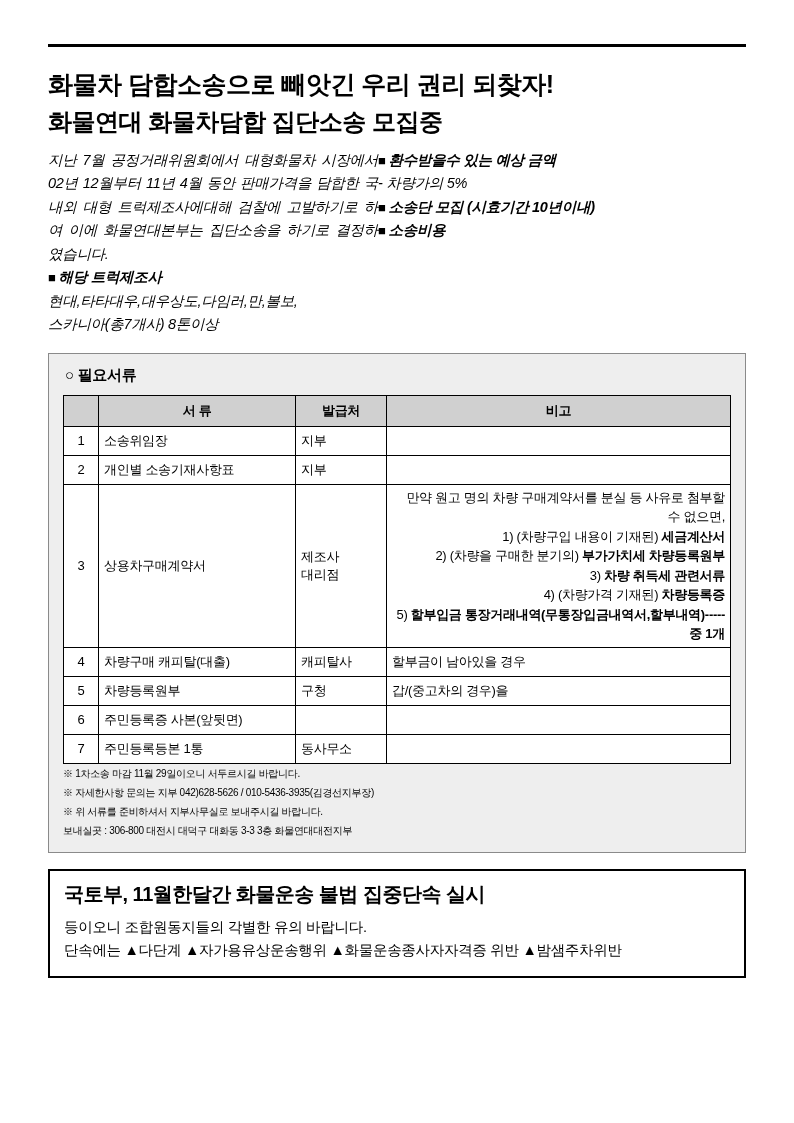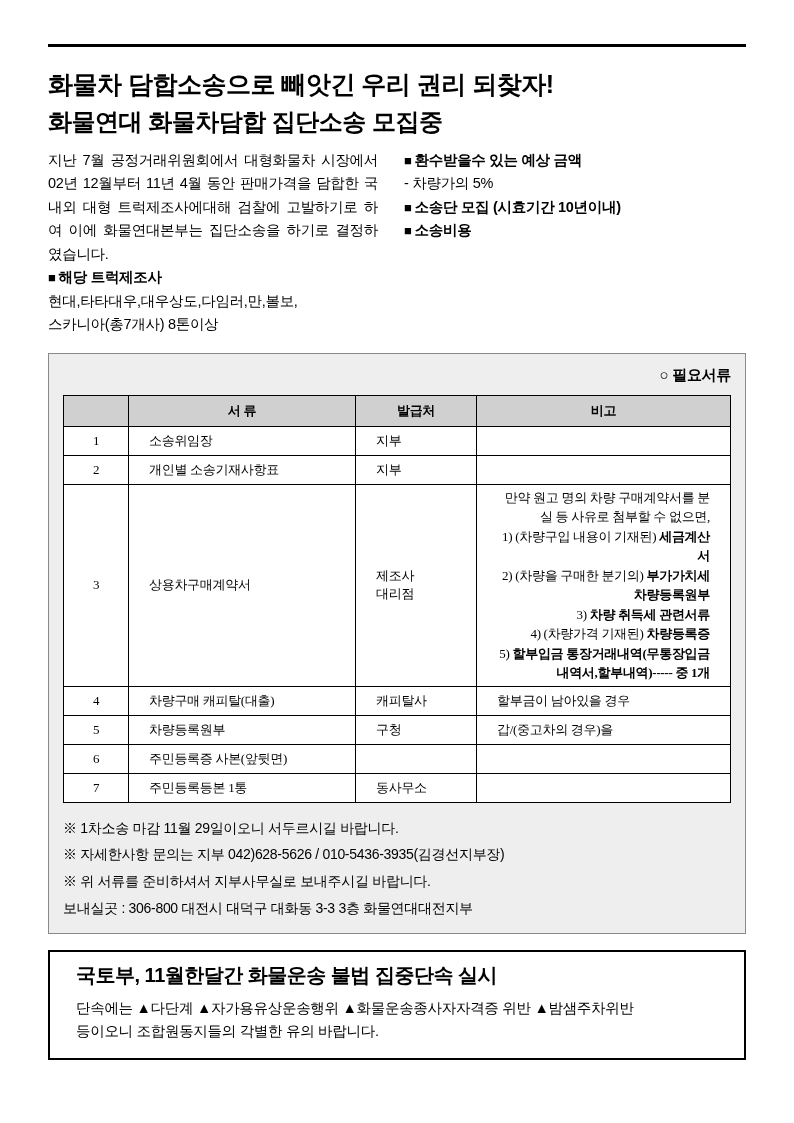--- a/index.html
+++ b/index.html
@@ -35,21 +35,21 @@
   .subhead {
     font-size: 24px;
     font-weight: bold;
     letter-spacing: -0.5px;
     margin-top: 10px;
     line-height: 1.1;
   }
   .two-col {
     display: flex;
     margin-top: 14px;
-    gap: 26px;
+    font-style: italic;
   }
   .col {
     width: 330px;
     font-size: 14.5px;
     line-height: 1.62;
     text-align: justify;
     letter-spacing: -0.3px;
   }
   .col p {
     margin: 0;
@@ -73,66 +73,63 @@
     background: #eeeeee;
     border: 1px solid #8a8a8a;
     padding: 10px 14px 12px 14px;
     box-sizing: border-box;
   }
   .docs-title {
     font-size: 15px;
     font-weight: bold;
     letter-spacing: -0.3px;
     margin: 2px 0 10px 2px;
-    text-align: right;
   }
   table.docs {
     border-collapse: collapse;
     width: 100%;
     background: #ffffff;
     font-size: 13px;
     table-layout: fixed;
   }
   table.docs th, table.docs td {
     border: 1px solid #000;
-    padding: 3px 20px;
+    padding: 3px 5px;
     vertical-align: middle;
     letter-spacing: -0.3px;
-    font-family: Liberation Serif, serif;
   }
   table.docs thead th {
     background: #d0d0d0;
     text-align: center;
     font-weight: bold;
     height: 24px;
   }
   .c-no { width: 24px; text-align: center; }
   .c-doc { width: 186px; }
   .c-src { width: 80px; }
   .c-note { }
   td.center { text-align: center; }
   .rowtall td { height: 22px; }
   .note-cell {
     line-height: 1.5;
     padding-top: 5px;
     padding-bottom: 5px;
     text-align: right;
   }
   .notes {
-    margin-top: 12px;
-    font-size: 14px;
+    font-size: 10px;
     line-height: 1.9;
     letter-spacing: -0.3px;
   }
   .notes div { white-space: nowrap; }
 
   .bottom-box {
     margin-top: 16px;
     border: 2px solid #000;
-    padding: 10px 14px 14px 26px;
+    padding: 10px 14px 14px 14px;
     box-sizing: border-box;
   }
   .bottom-title {
     font-size: 20px;
     font-weight: bold;
     letter-spacing: -0.5px;
     margin-bottom: 8px;
   }
   .bottom-text {
     font-size: 14.5px;
@@ -250,17 +247,17 @@
     <div class="notes">
       <div>※ 1차소송 마감 11월 29일이오니 서두르시길 바랍니다.</div>
       <div>※ 자세한사항 문의는 지부 042)628-5626 / 010-5436-3935(김경선지부장)</div>
       <div>※ 위 서류를 준비하셔서 지부사무실로 보내주시길 바랍니다.</div>
       <div>보내실곳 : 306-800 대전시 대덕구 대화동 3-3 3층 화물연대대전지부</div>
     </div>
   </div>
 
   <div class="bottom-box">
     <div class="bottom-title">국토부, 11월한달간 화물운송 불법 집중단속 실시</div>
+    <div class="bottom-text">등이오니 조합원동지들의 각별한 유의 바랍니다.</div>
     <div class="bottom-text">단속에는 ▲다단계 ▲자가용유상운송행위 ▲화물운송종사자자격증 위반 ▲밤샘주차위반</div>
-    <div class="bottom-text">등이오니 조합원동지들의 각별한 유의 바랍니다.</div>
   </div>
 
 </div>
 
 </body></html>

